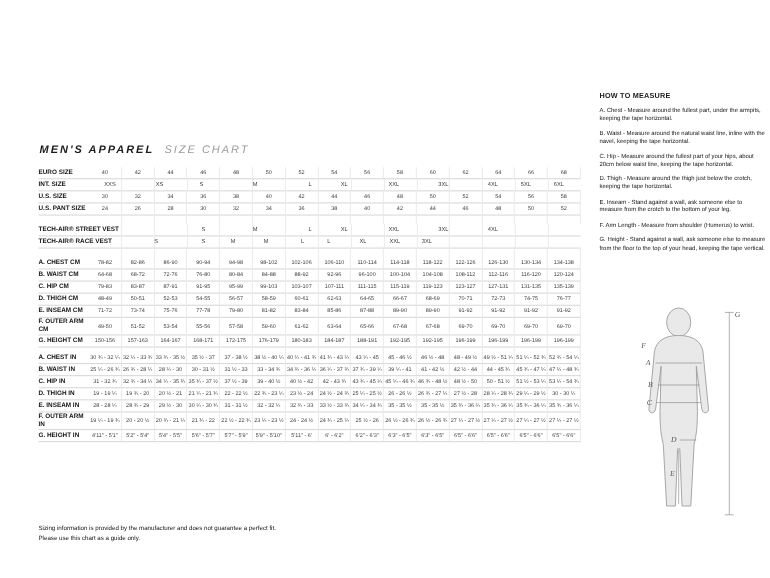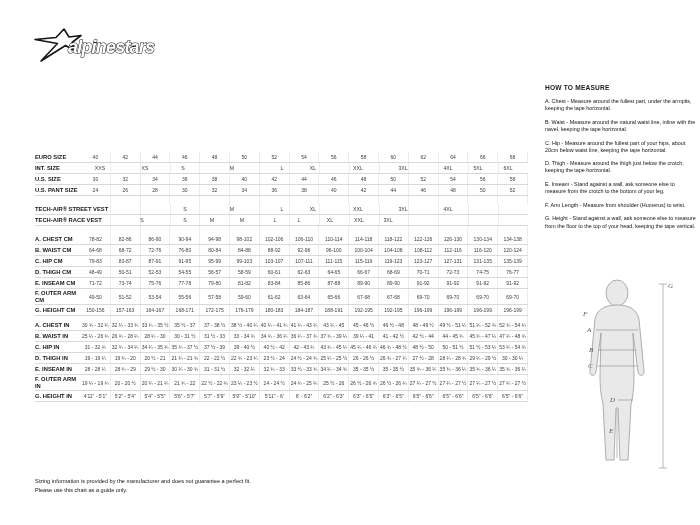--- a/index.html
+++ b/index.html
@@ -31,27 +31,25 @@
   .figure{position:absolute;left:540px;top:278px;width:160px;height:200px;}
   .figure text{font-family:"Liberation Serif",serif;font-style:italic;font-size:7px;fill:#555;}
 
   .footer{position:absolute;left:35px;top:477px;font-size:5.6px;line-height:1.6;color:#151515;}
 </style>
 </head>
 <body>
 
 <div class="page">
 
-  <div class="logo">
-    <svg width="150" height="50" viewBox="0 0 150 50">
-      <path d="M34,9 L39,17 L51,15.5 L42,22.5 L45,31 L35.5,25.5 L11,41 L27.5,23.5 L5,19.5 L26,17.5 Z" fill="#ffffff" stroke="#151515" stroke-width="1.6" stroke-linejoin="round"></path>
-      <text x="38" y="33" font-style="italic" font-weight="bold" font-size="18" letter-spacing="-0.8" fill="#ffffff" stroke="#151515" stroke-width="1.1" paint-order="stroke">alpinestars</text>
-    </svg>
+
+  <div class="title">
+    <span>MEN'S APPAREL</span>
+    <span class="sub">SIZE CHART</span>
   </div>
-
 
   <div id="size-table">
       <div class="trow">
         <div class="tlabel">EURO SIZE</div>
         <div class="tcells">
           <div class="tcell">40</div>
           <div class="tcell">42</div>
           <div class="tcell">44</div>
           <div class="tcell">46</div>
           <div class="tcell">48</div>

